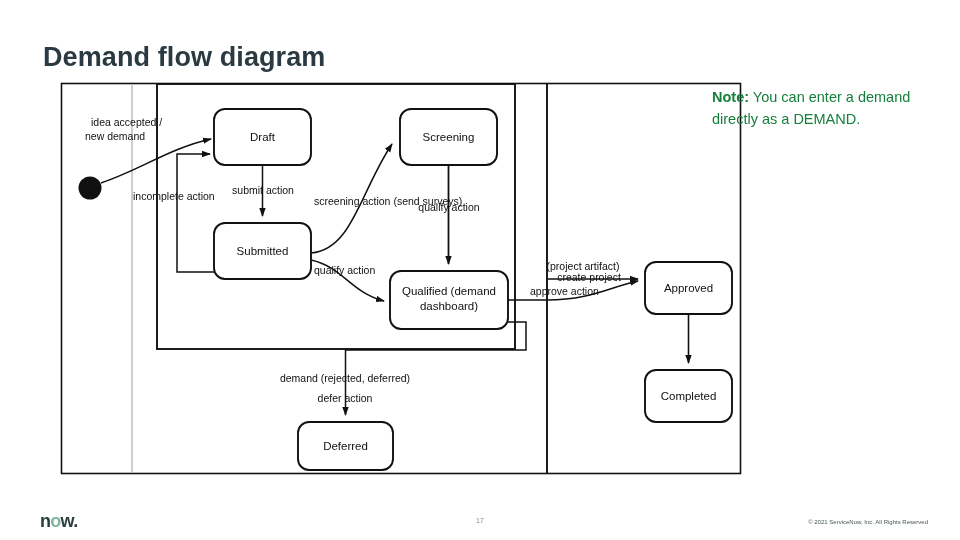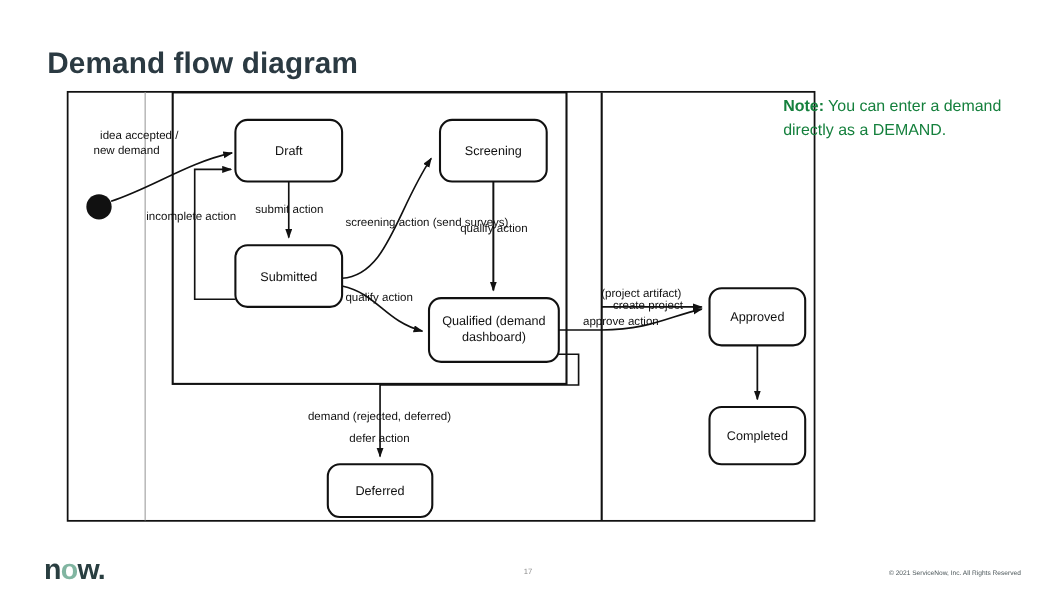--- a/index.html
+++ b/index.html
@@ -30,21 +30,21 @@
     position:absolute;left:712px;top:86px;width:220px;
     color:#15803d;font-size:14.5px;line-height:1.52;
   }
   .note-panel p{margin:0 0 16px 0;}
   .note-panel b{font-weight:700;}
 
   
   .footer{position:absolute;left:0;right:0;bottom:0;height:48px;}
   .logo{
     position:absolute;left:40px;bottom:10px;
-    font-size:26px;font-weight:700;letter-spacing:-0.7px;
+    font-size:18px;font-weight:700;letter-spacing:-0.7px;
     color:#293e40;line-height:1;
   }
   .logo .o{color:#81b5a1;}
   .page-num{
     position:absolute;left:0;right:0;bottom:16px;text-align:center;
     font-size:7px;color:#8a8a8a;
   }
   .copyright{
     position:absolute;right:32px;bottom:15px;
     font-size:6px;color:#4a5558;white-space:nowrap;

